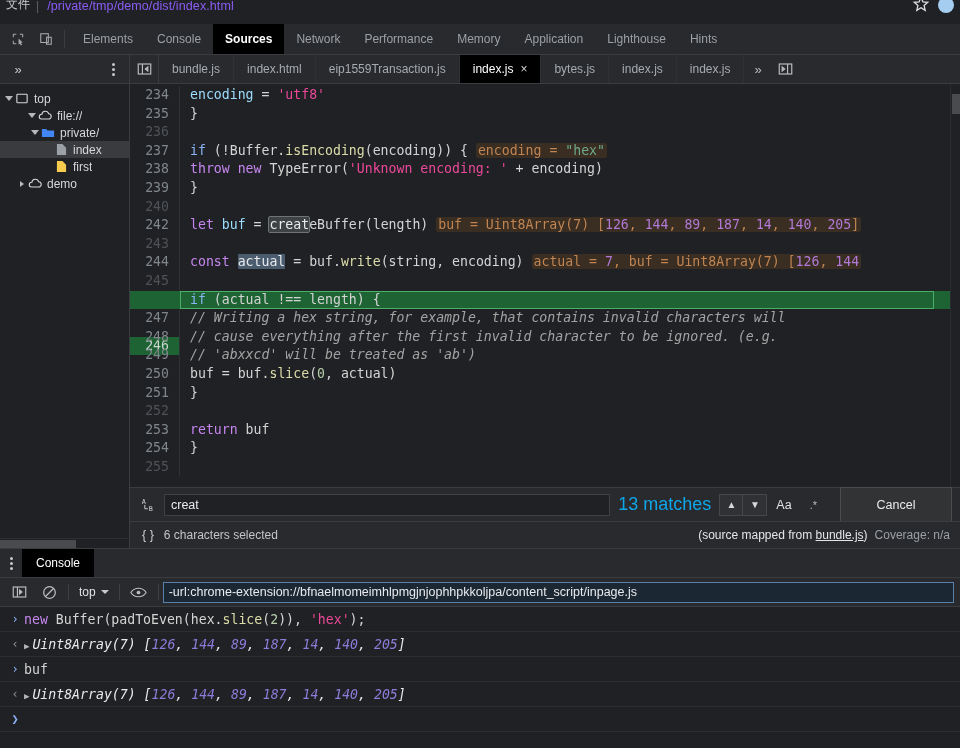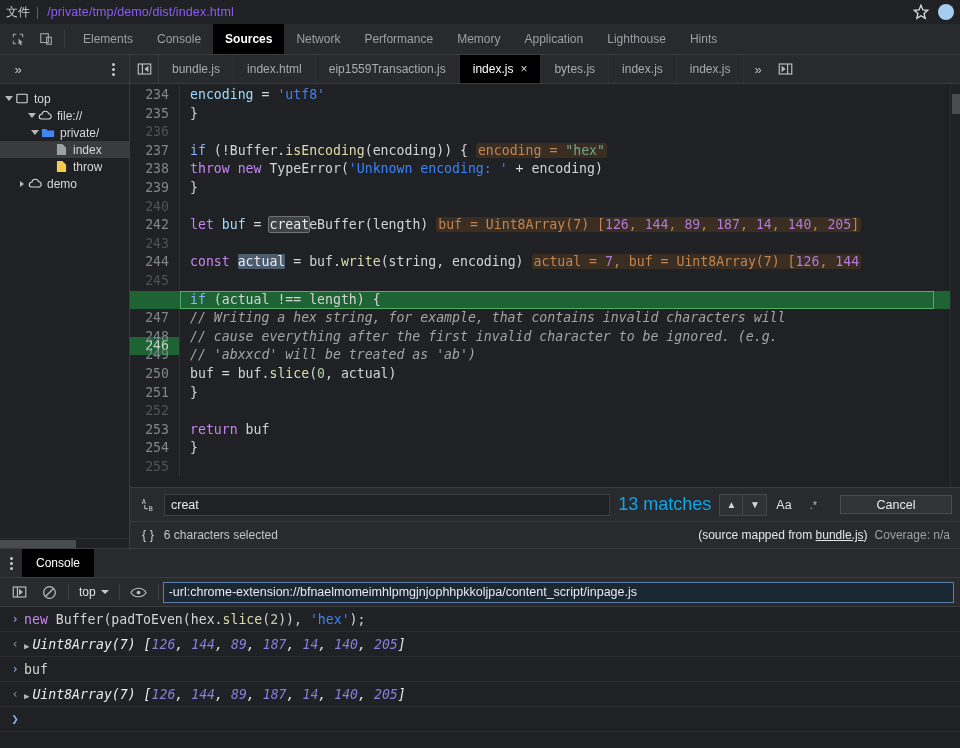--- a/index.html
+++ b/index.html
@@ -10,21 +10,21 @@
     font-family: "Liberation Sans", sans-serif;
     color: #e8eaed;
     overflow: hidden;
   }
   .app { width: 960px; height: 748px; display: flex; flex-direction: column; }
 
   
   .urlbar {
     height: 24px; flex: 0 0 24px;
     background: #202124;
-    display: flex; align-items: center;
+    display: flex; align-items: flex-end;
     padding: 11px 6px;
     position: relative;
   }
   .urlbar-cjk {
     font-size: 12px; color: #c9ccd0; letter-spacing: 0px;
     padding-right: 6px;
   }
   .urlbar-sep { color: #5f6368; font-size: 12px; padding-right: 8px; }
   .urlbar-path {
     flex: 1;
@@ -189,21 +189,21 @@
   }
   .gut.dim { color: #4e5256; }
   .ln-row.hl .gut { border-right-color: #2b7a42; margin-top: 46px; }
   .src { padding-left: 10px; overflow: hidden; }
 
   
   .kw   { color: #c586f0; }
   .kw2  { color: #8ab4f8; }
   .fn   { color: #dcdcaa; }
   .var  { color: #9cdcfe; }
-  .str  { color: #3b82f6; }
+  .str  { color: #ec4899; }
   .num  { color: #b5cea8; }
   .cmt  { color: #a3a3a3; font-style: italic; }
   .pl   { color: #d4d4d4; }
   .op   { color: #d4d4d4; }
   .inl  { color: #c08552; }
   .inl .n { color: #b07ad6; }
   .inl .s { color: #6fa88a; }
   .inl-bg { background: #3a2d22; padding: 0 2px; border-radius: 2px; }
   .selhl { background: #4a5c6e; border-radius: 1px; }
   .srchbox { outline: 1px solid #6f7377; background: #3f4245; border-radius: 1px; }
@@ -247,21 +247,21 @@
     color: #d5d7da; font-size: 10px;
   }
   .navbtn + .navbtn { border-left: none; }
   .togg {
     padding: 0 9px; height: 22px;
     display: flex; align-items: center; justify-content: center;
     font-size: 12.5px; color: #dfe1e4;
   }
   .togg.small { font-size: 11px; color: #b9bcbf; }
   .cancel-btn {
-    margin-left: 14px; height: 19px; min-width: 112px;
+    margin-left: 14px; height: 35px; min-width: 112px;
     border: 1px solid #4a4c4f; background: #313335;
     color: #e8eaed; font-size: 12.5px;
     display: flex; align-items: center; justify-content: center;
   }
 
   
   .statusbar {
     height: 27px; flex: 0 0 27px;
     background: #292a2d;
     border-top: 1px solid #3b3c3f;
@@ -448,21 +448,21 @@
           <span class="t-label">index</span>
         </div>
 
         <div class="tree-row" style="padding-left:43px">
           <span class="tw"></span>
           <span class="t-ico">
             <svg width="11" height="13" viewBox="0 0 12 14">
                 <path d="M1 1h6l4 4v8H1z" fill="#f7cb4d"></path>
               </svg>
           </span>
-          <span class="t-label">throw</span>
+          <span class="t-label">first</span>
         </div>
 
         <div class="tree-row" style="padding-left:17px">
           <span class="tw">
               <i class="tw-arrow"></i>
             </span>
           <span class="t-ico">
             <svg width="14" height="11" viewBox="0 0 16 12" fill="none" stroke="#d5d7da" stroke-width="1.3">
               <path d="M4 10h8a3 3 0 0 0 .2-6A4 4 0 0 0 4.4 4.6 2.7 2.7 0 0 0 4 10z"></path>
             </svg>

